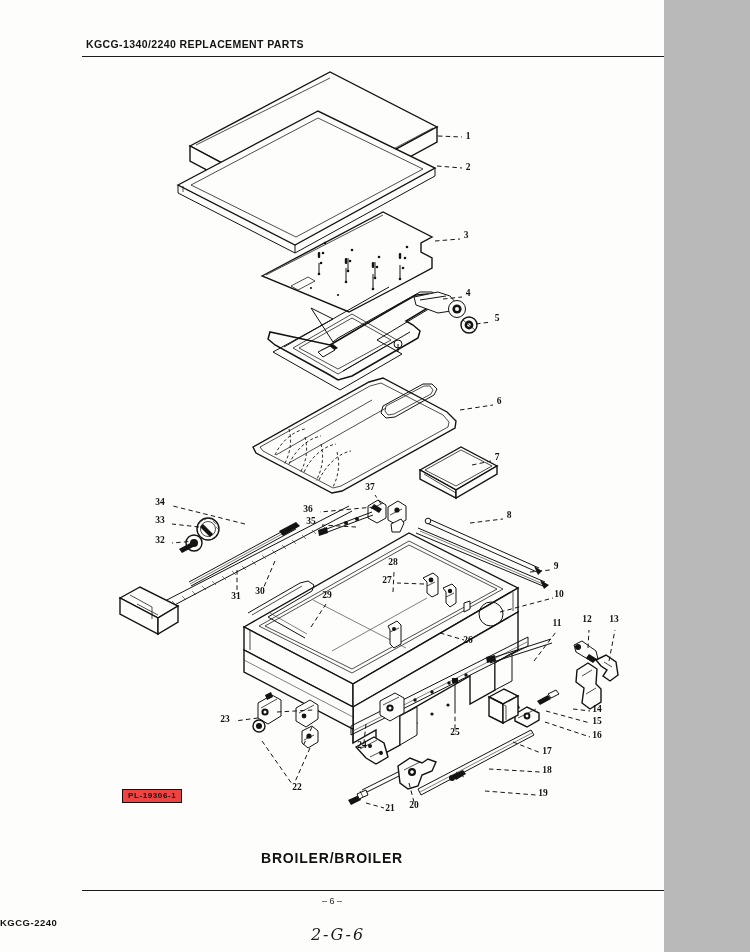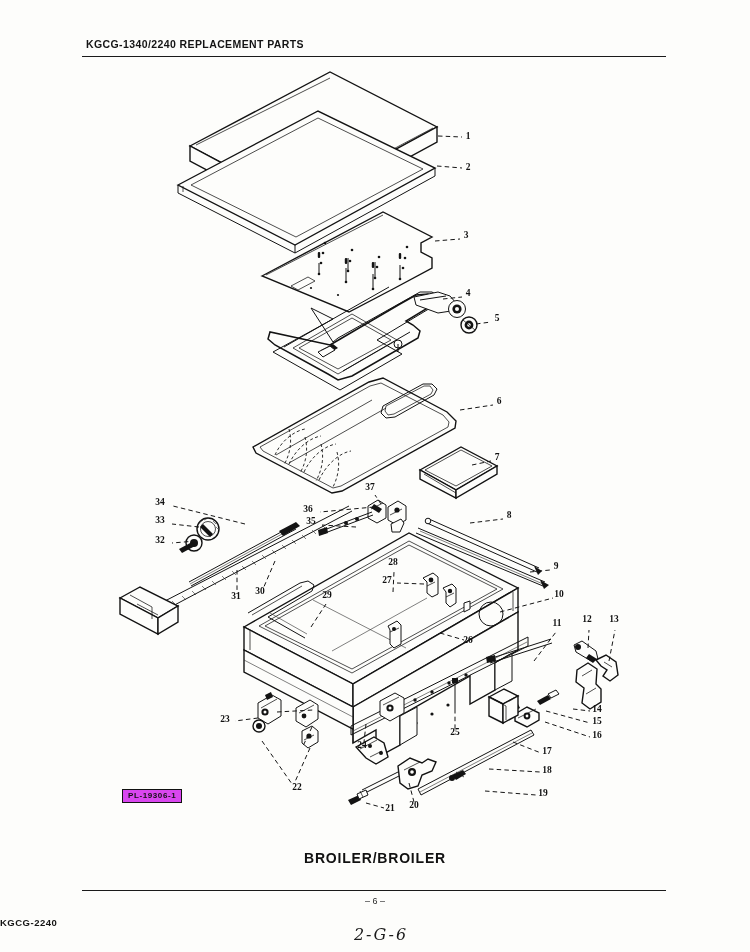--- a/index.html
+++ b/index.html
@@ -1,18 +1,18 @@
 <!DOCTYPE html>
 <html><head>
 <meta charset="utf-8">
 <style>
   html,body{margin:0;padding:0;background:#b9b9b9;}
   body{font-family:"Liberation Sans",sans-serif;}
   #page{
-    position:relative;width:750px;height:952px;background:#fdfdfb;
+    position:relative;width:664px;height:952px;background:#fdfdfb;
     overflow:hidden;
   }
   #sheet{position:absolute;inset:0;}
   .hdr{
     position:absolute;left:86px;top:38px;font-size:10.5px;font-weight:bold;
     letter-spacing:.4px;color:#141414;white-space:nowrap;
   }
   .hdr-rule{position:absolute;left:82px;top:56px;width:584px;height:1.4px;background:#1a1a1a;}
   .ftr-title{
     position:absolute;left:0;right:0;top:850px;text-align:center;
@@ -29,21 +29,21 @@
   }
   .handwrite{
     position:absolute;left:0;right:0;top:925px;text-align:center;
     font-family:"DejaVu Serif",serif;font-style:italic;font-size:16px;
     letter-spacing:2px;color:#1b1b1b;padding-left:12px;
   }
   .dwgbox{
     position:absolute;left:122px;top:789px;
     border:1.3px solid #111;padding:1px 5px 2px 5px;
     font-size:8px;font-weight:bold;letter-spacing:.6px;color:#111;
-    background:#d946ef;
+    background:#ef4444;
   }
   svg{position:absolute;left:0;top:0;}
   .ln{stroke:#131313;fill:none;stroke-width:1;}
   .ln2{stroke:#131313;fill:none;stroke-width:1.5;}
   .thin{stroke:#131313;fill:none;stroke-width:.75;}
   .hair{stroke:#2b2b2b;fill:none;stroke-width:.6;}
   .wht{fill:#fdfdfb;stroke:#131313;stroke-width:1;}
   .wht2{fill:#fdfdfb;stroke:#131313;stroke-width:1.4;}
   .blk{fill:#131313;stroke:none;}
   .dash{stroke:#151515;fill:none;stroke-width:1;stroke-dasharray:4.5 3.2;}

